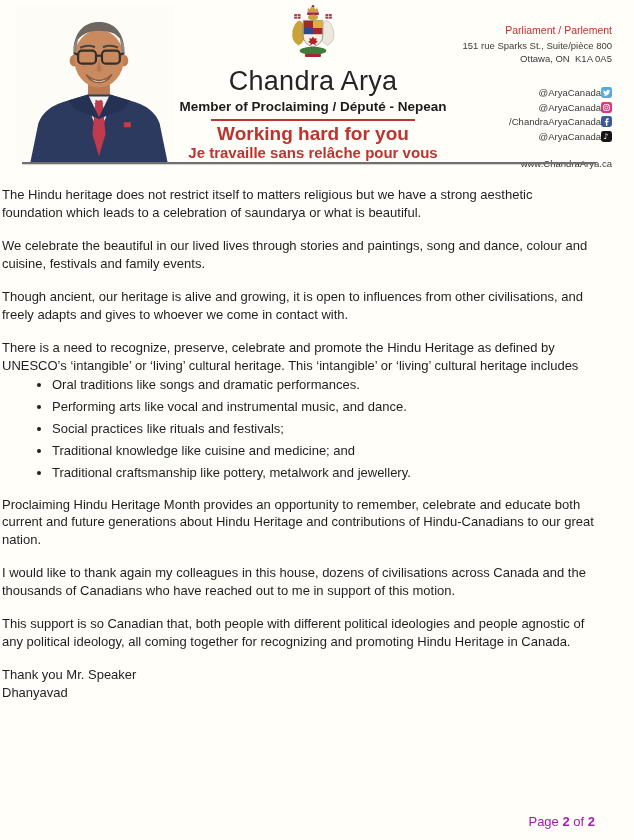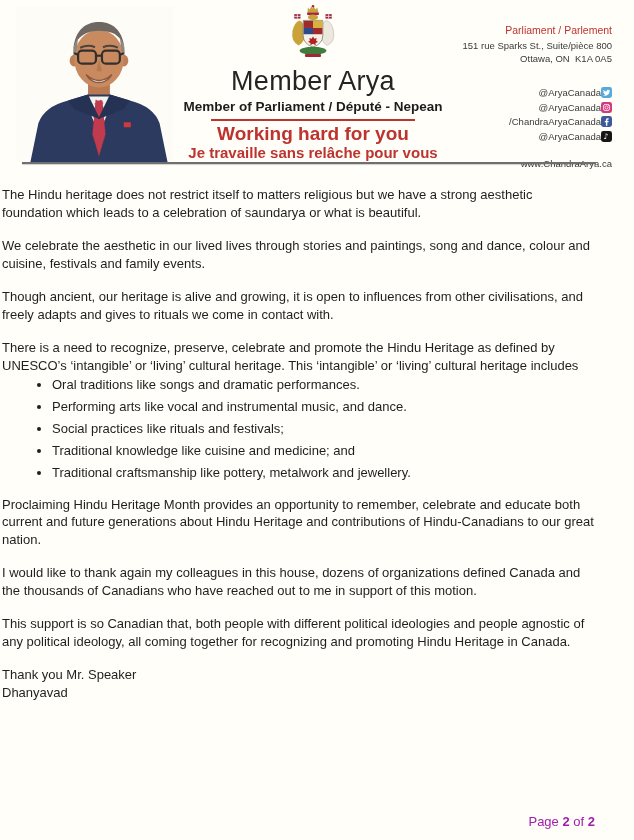--- a/index.html
+++ b/index.html
@@ -89,22 +89,22 @@
         <path d="M44 46 Q53 42 51 30 Q49 20 43 18 Q38 20 37 30 Q36 42 44 46 Z" fill="#ece8dd" stroke="#b5ae9f" stroke-width="0.6"></path>
         <path d="M17 18 h22 v17 q0 9 -11 13 q-11 -4 -11 -13 Z" fill="#f5f1e8" stroke="#7a7468" stroke-width="0.8"></path>
         <rect x="17.5" y="18.5" width="10.5" height="8" fill="#9e2b2b"></rect>
         <rect x="28" y="18.5" width="10.5" height="8" fill="#d9b23c"></rect>
         <rect x="17.5" y="26.5" width="10.5" height="7" fill="#2c4a8c"></rect>
         <rect x="28" y="26.5" width="10.5" height="7" fill="#9e2b2b"></rect>
         <path d="M28 36 l1.6 2.6 2.6 -0.8 -0.8 2.6 2.2 1.8 -2.8 1 0.2 2.6 -3 -1.6 -3 1.6 0.2 -2.6 -2.8 -1 2.2 -1.8 -0.8 -2.6 2.6 0.8 Z" fill="#b22222"></path>
         <ellipse cx="28" cy="52" rx="15" ry="4.5" fill="#3f7d3c"></ellipse>
         <rect x="19" y="55.5" width="18" height="3.5" rx="1.2" fill="#a32638"></rect>
       </svg>
-      <div class="mp-name">Member Arya</div>
-      <div class="mp-role">Member of Parliament / Député - Nepean</div>
+      <div class="mp-name">Chandra Arya</div>
+      <div class="mp-role">Member of Proclaiming / Député - Nepean</div>
       <div class="red-rule"></div>
       <div class="slogan-en">Working hard for you</div>
       <div class="slogan-fr">Je travaille sans relâche pour vous</div>
     </div>
 
     <div class="header-right">
       <div class="office-title">Parliament / Parlement</div>
       <div class="addr">151 rue Sparks St., Suite/pièce 800</div>
       <div class="addr">Ottawa, ON&nbsp; K1A 0A5</div>
 
@@ -142,32 +142,32 @@
       </div>
 
       <div class="website">www.ChandraArya.ca</div>
     </div>
 
     <div class="header-rule"></div>
   </header>
 
   <main>
     <p class="doc-p">The Hindu heritage does not restrict itself to matters religious but we have a strong aesthetic foundation which leads to a celebration of saundarya or what is beautiful.</p>
-    <p class="doc-p">We celebrate the aesthetic in our lived lives through stories and paintings, song and dance, colour and cuisine, festivals and family events.</p>
-    <p class="doc-p">Though ancient, our heritage is alive and growing, it is open to influences from other civilisations, and freely adapts and gives to rituals we come in contact with.</p>
+    <p class="doc-p">We celebrate the beautiful in our lived lives through stories and paintings, song and dance, colour and cuisine, festivals and family events.</p>
+    <p class="doc-p">Though ancient, our heritage is alive and growing, it is open to influences from other civilisations, and freely adapts and gives to whoever we come in contact with.</p>
     <p class="doc-p" style="margin-bottom:2px;">There is a need to recognize, preserve, celebrate and promote the Hindu Heritage as defined by UNESCO’s ‘intangible’ or ‘living’ cultural heritage. This ‘intangible’ or ‘living’ cultural heritage includes</p>
     <ul class="doc-bullets">
       <li>Oral traditions like songs and dramatic performances.</li>
       <li>Performing arts like vocal and instrumental music, and dance.</li>
       <li>Social practices like rituals and festivals;</li>
       <li>Traditional knowledge like cuisine and medicine; and</li>
       <li>Traditional craftsmanship like pottery, metalwork and jewellery.</li>
     </ul>
     <p class="doc-p">Proclaiming Hindu Heritage Month provides an opportunity to remember, celebrate and educate both current and future generations about Hindu Heritage and contributions of Hindu-Canadians to our great nation.</p>
-    <p class="doc-p">I would like to thank again my colleagues in this house, dozens of organizations defined Canada and the thousands of Canadians who have reached out to me in support of this motion.</p>
+    <p class="doc-p">I would like to thank again my colleagues in this house, dozens of civilisations across Canada and the thousands of Canadians who have reached out to me in support of this motion.</p>
     <p class="doc-p">This support is so Canadian that, both people with different political ideologies and people agnostic of any political ideology, all coming together for recognizing and promoting Hindu Heritage in Canada.</p>
     <p class="signoff">Thank you Mr. Speaker
 Dhanyavad</p>
   </main>
 
   <footer>
     <span>Page </span><b>2</b><span> of </span><b>2</b>
   </footer>
 
 </div>

